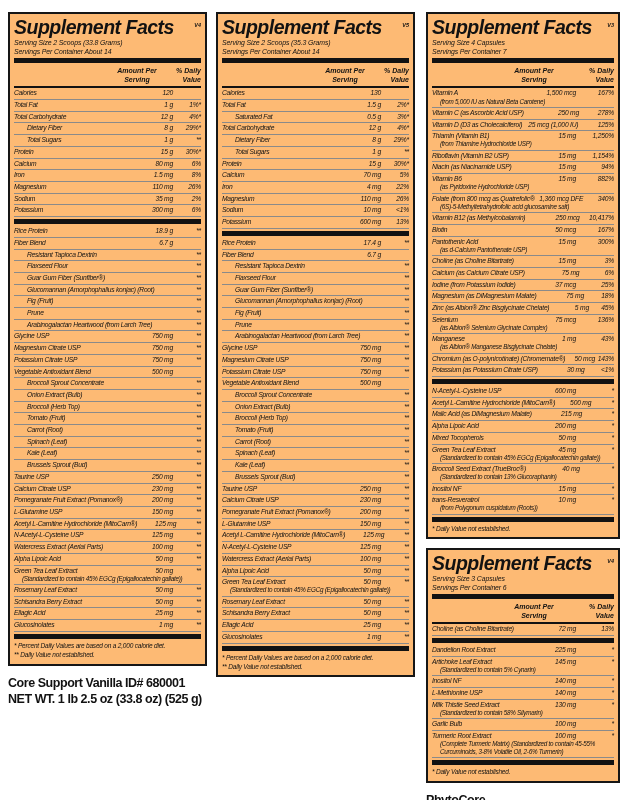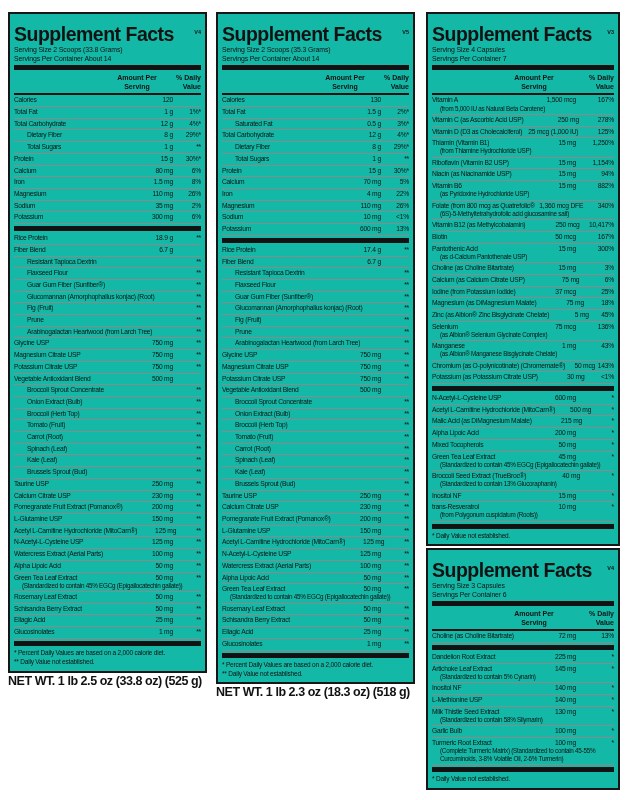--- a/index.html
+++ b/index.html
@@ -3,21 +3,21 @@
 <meta charset="utf-8">
 <style>
   html,body{margin:0;padding:0;background:#fff;}
   .page{position:relative;width:626px;height:800px;background:#ffffff;overflow:hidden;
         font-family:"Liberation Sans",sans-serif;color:#121212;}
   .panel-wrap{position:absolute;}
   #p0{left:8px;top:12px;width:199px;}
   #p1{left:216px;top:12px;width:199px;}
   #p2{left:426px;top:12px;width:194px;}
   #p3{left:426px;top:548px;width:194px;}
-  .sf-box{border:2.5px solid #161616;background:#14b8a6;padding:10px 4px 4px;}
+  .sf-box{border:2.5px solid #161616;background:#fdba74;padding:3px 4px 4px;font-style:italic;}
   .sf-title{position:relative;font-weight:bold;font-size:19.5px;letter-spacing:-0.5px;
             line-height:21px;white-space:nowrap;margin-bottom:1px;}
   .sf-version{position:absolute;top:-2px;right:0;font-size:5.5px;font-weight:bold;letter-spacing:0;}
   .sf-serving{font-size:6.9px;line-height:8.6px;letter-spacing:-0.1px;}
   .sf-bar{height:5px;background:#121212;margin:2px 0;}
   .sf-colhead{display:flex;justify-content:flex-end;gap:8px;font-weight:bold;font-size:7px;
               line-height:8.6px;padding:2px 0;border-bottom:2px solid #121212;white-space:pre-line;}
   .sf-colhead .h-amt{width:52px;text-align:center;}
   .sf-colhead .h-dv{width:30px;text-align:right;}
   .wide .sf-colhead .h-amt{width:64px;}
@@ -368,20 +368,21 @@
               <div class="nm">Glucosinolates</div>
               <div class="amt">1 mg</div>
               <div class="dv">**</div>
             </div>
           </div>
           <div class="sf-bar"></div>
         </div>
         <div class="sf-foot">* Percent Daily Values are based on a 2,000 calorie diet.</div>
         <div class="sf-foot">** Daily Value not established.</div>
       </div>
+      <div class="sf-caption first">Core Support Vanilla ID# 680001</div>
       <div class="sf-caption">NET WT. 1 lb 2.5 oz (33.8 oz) (525 g)</div>
     </div>
     <div class="panel-wrap" id="p1">
       <div class="sf-box">
         <div class="sf-title">
           <div class="sf-title-text">Supplement Facts</div>
           <div class="sf-version">V5</div>
         </div>
         <div class="sf-serving">Serving Size 2 Scoops (35.3 Grams)</div>
         <div class="sf-serving">Servings Per Container About 14</div>
@@ -712,21 +713,20 @@
               <div class="nm">Glucosinolates</div>
               <div class="amt">1 mg</div>
               <div class="dv">**</div>
             </div>
           </div>
           <div class="sf-bar"></div>
         </div>
         <div class="sf-foot">* Percent Daily Values are based on a 2,000 calorie diet.</div>
         <div class="sf-foot">** Daily Value not established.</div>
       </div>
-      <div class="sf-caption">NET WT. 1 lb 2.3 oz (18.3 oz) (518 g)</div>
     </div>
     <div class="panel-wrap" id="p2">
       <div class="sf-box wide">
         <div class="sf-title">
           <div class="sf-title-text">Supplement Facts</div>
           <div class="sf-version">V3</div>
         </div>
         <div class="sf-serving">Serving Size 4 Capsules</div>
         <div class="sf-serving">Servings Per Container 7</div>
         <div class="sf-bar"></div>

